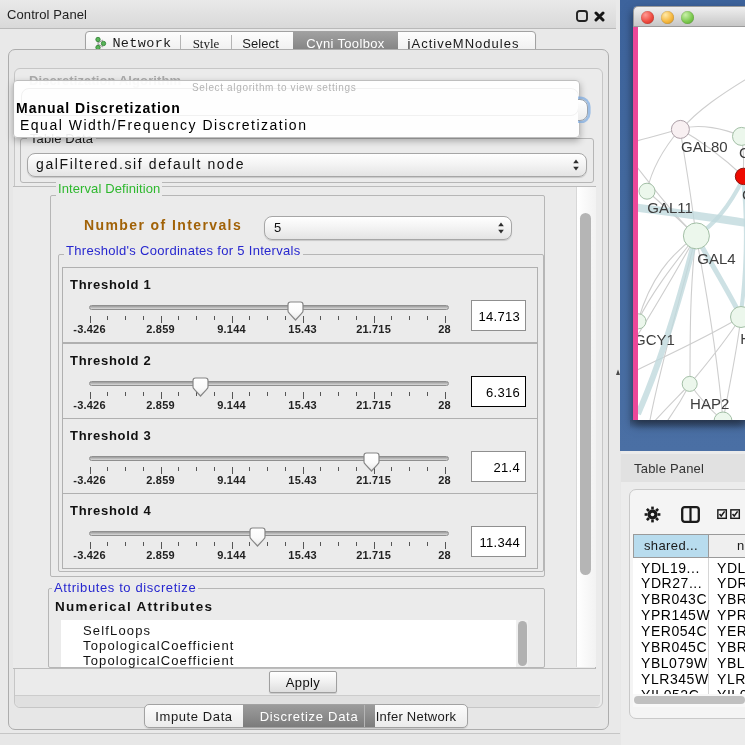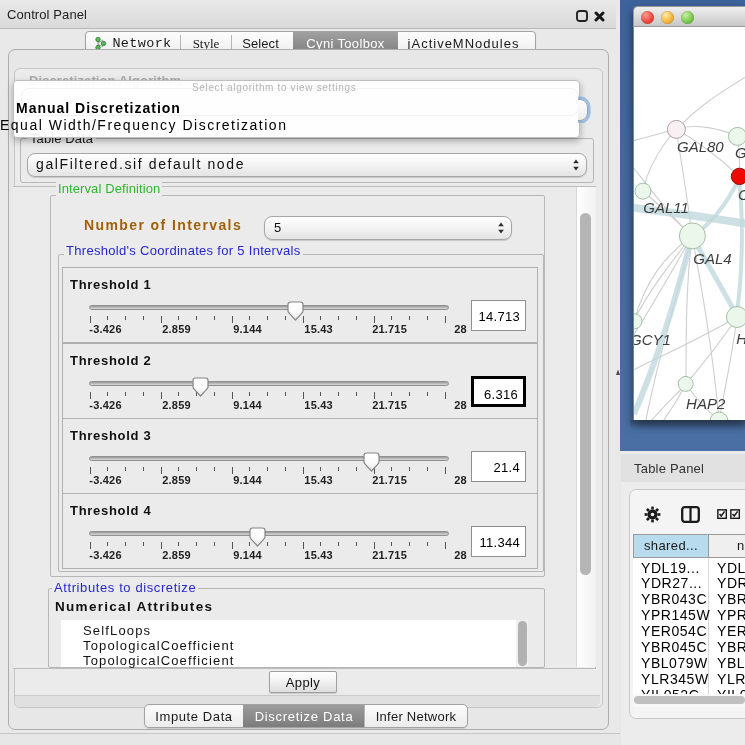--- a/index.html
+++ b/index.html
@@ -8,21 +8,21 @@
   .abs{position:absolute;}
   .lbl{position:absolute;white-space:nowrap;}
   .combo{background:linear-gradient(#ffffff,#f4f4f4 45%,#e4e4e4);border:1px solid #a6a6a6;
          border-radius:8px;box-shadow:0 1px 1px rgba(0,0,0,0.15);}
   .btn{background:linear-gradient(#ffffff,#f2f2f2 45%,#dedede);border:1px solid #9f9f9f;
        box-shadow:0 1px 1px rgba(0,0,0,0.15);display:flex;align-items:center;justify-content:center;}
   .light{width:13px;height:13px;border-radius:50%;box-shadow:inset 0 0 1px rgba(0,0,0,0.4);}
   .seg{position:absolute;top:0;height:100%;display:flex;align-items:center;justify-content:center;
        font-size:13px;color:#1a1a1a;letter-spacing:0.5px;}
   .tick{position:absolute;width:1px;background:#555;}
-  .tlbl{position:absolute;font-size:11px;font-weight:bold;color:#222;transform:translateX(-50%);letter-spacing:0.2px;margin-left:16px;}
+  .tlbl{position:absolute;font-size:11px;font-weight:bold;color:#222;transform:translateX(-50%);letter-spacing:0.2px;}
   .row1{position:absolute;left:8px;font-size:14px;color:#000;white-space:nowrap;letter-spacing:0.55px;}
   .row2{position:absolute;left:84px;font-size:14px;color:#000;white-space:nowrap;letter-spacing:0.55px;}
 </style>
 </head>
 <body>
 
 <div class="abs" id="win" style="left:0;top:0;width:620px;height:733px;background:#e9e9e9;border-bottom:1px solid #c6c6c6;"></div>
 
 <div class="abs" style="left:0;top:0;width:616px;height:28px;background:linear-gradient(#e9e9e9,#d9d9d9);border-bottom:1px solid #b9b9b9;"></div>
 <div class="lbl" style="left:7px;top:7px;font-size:13px;color:#222;letter-spacing:0.1px;">Control Panel</div>
@@ -161,21 +161,21 @@
 <svg class="abs" style="left:191.5px;top:377px;" width="17" height="20">
     <defs>
       <linearGradient id="th1" x1="0" y1="0" x2="0" y2="1">
         <stop offset="0" stop-color="#ffffff"></stop>
         <stop offset="0.55" stop-color="#fafafa"></stop>
         <stop offset="1" stop-color="#e8e8e8"></stop>
       </linearGradient>
     </defs>
     <path d="M8.5,19 L2.6,12.6 Q1,11.4 1,10 V3.5 Q1,1 3.5,1 H13.5 Q16,1 16,3.5 V10 Q16,11.4 14.4,12.6 Z" fill="url(#th1)" stroke="#868686" stroke-width="1.2"></path>
   </svg>
-<div class="abs" style="left:471px;top:376px;width:55px;height:31px;background:#fff;border:3px solid #000000;font-size:13px;color:#000;letter-spacing:0.3px;line-height:31px;text-align:right;padding-right:5px;box-sizing:border-box;">6.316</div>
+<div class="abs" style="left:471px;top:376px;width:55px;height:31px;background:#fff;border:1px solid #000000;font-size:13px;color:#000;letter-spacing:0.3px;line-height:31px;text-align:right;padding-right:5px;box-sizing:border-box;">6.316</div>
 
 <div class="abs" style="left:62px;top:418px;width:474px;height:74px;border:1px solid #b0b0b0;background:#ebebeb;"></div>
 <div class="lbl" style="left:70px;top:428px;font-size:13px;font-weight:bold;color:#111;letter-spacing:0.7px;">Threshold 3</div>
 <div class="abs" style="left:89px;top:456px;width:358px;height:3px;background:linear-gradient(#9a9a9a,#dadada);border:1px solid #8f8f8f;border-radius:3px;"></div>
 <div class="tick" style="left:89.5px;top:467px;height:7px;"></div>
 <div class="tick" style="left:107.3px;top:467px;height:4px;"></div>
 <div class="tick" style="left:125.0px;top:467px;height:4px;"></div>
 <div class="tick" style="left:142.8px;top:467px;height:4px;"></div>
 <div class="tick" style="left:160.5px;top:467px;height:7px;"></div>
 <div class="tick" style="left:178.3px;top:467px;height:4px;"></div>
@@ -265,49 +265,49 @@
 <div class="abs" style="left:518px;top:621px;width:9px;height:45px;background:#b1b1b1;border-radius:5px;"></div>
 
 <div class="abs btn" style="left:269px;top:671px;width:66px;height:20px;border-radius:2px;">
   <span style="font-size:13px;color:#111;letter-spacing:0.4px;">Apply</span>
   </div>
 
 <div class="abs" style="left:15px;top:695px;width:585px;height:11px;background:#e0e0e0;border-bottom-left-radius:6px;border-bottom-right-radius:6px;border-top:1px solid #cccccc;"></div>
 
 <div class="abs" style="left:144px;top:704px;width:322px;height:22px;border:1px solid #a2a2a2;border-radius:5px;background:linear-gradient(#fcfcfc,#ebebeb);overflow:hidden;box-shadow:0 1px 1px rgba(0,0,0,0.12);">
   <div class="seg" style="left:0;width:98px;letter-spacing:0.6px;">Impute Data</div>
-  <div class="seg" style="left:98px;width:122px;background:linear-gradient(#9c9c9c,#7c7c7c);color:#fff;letter-spacing:0.7px;">Discretize Data</div>
+  <div class="seg" style="left:98px;width:132px;background:linear-gradient(#9c9c9c,#7c7c7c);color:#fff;letter-spacing:0.7px;">Discretize Data</div>
   <div class="abs" style="left:219px;top:0;width:1px;height:22px;background:#b5b5b5;"></div>
   <div class="seg" style="left:220px;width:102px;letter-spacing:0.25px;">Infer Network</div>
 </div>
 
 <div class="lbl" style="left:29px;top:73px;font-size:13px;font-weight:bold;color:#ababab;letter-spacing:0.1px;">Discretization Algorithm</div>
 <div class="abs" style="left:13px;top:80px;width:565px;height:56px;background:rgba(255,255,255,0.92);border:1px solid #bebebe;border-radius:4px;box-shadow:0 3px 7px rgba(0,0,0,0.3);"></div>
 <div class="abs" style="left:21px;top:88px;width:556px;height:26px;border:1px solid rgba(130,130,130,0.10);border-radius:8px;"></div>
 <div class="lbl" style="left:192px;top:82px;font-size:10px;color:#b4b4b4;letter-spacing:0.65px;">Select algorithm to view settings</div>
 <div class="lbl" style="left:16px;top:100px;font-size:14px;font-weight:bold;color:#000;letter-spacing:1.0px;">Manual Discretization</div>
-<div class="lbl" style="left:0;top:117px;font-size:14px;color:#000;letter-spacing:1.5px;">Equal Width/Frequency Discretization</div>
+<div class="lbl" style="left:20px;top:117px;font-size:14px;color:#000;letter-spacing:1.5px;">Equal Width/Frequency Discretization</div>
 
 <div class="abs" style="left:578px;top:95px;width:13px;height:28px;overflow:hidden;">
   <div style="position:absolute;left:-10px;top:4px;width:18px;height:20px;background:linear-gradient(#ffffff,#ececec);border:1px solid #98a2ae;border-top-right-radius:8px;border-bottom-right-radius:8px;box-shadow:0 0 0 2.6px rgba(105,160,225,0.6);"></div>
 </div>
 
 <svg class="abs" style="left:615px;top:368px;" width="6" height="8">
     <path d="M1,7 L5,7 L3,1.5 Z" fill="#4a4a4a"></path>
   </svg>
 
 <div class="abs" style="left:620px;top:0;width:125px;height:451px;background:linear-gradient(180deg,#3d639c,#43699f 40%,#4a6fa4);"></div>
 
 <div class="abs" style="left:633px;top:6px;width:112px;height:414px;box-shadow:0 5px 9px rgba(0,0,0,0.55);"></div>
 <div class="abs" style="left:630px;top:420px;width:115px;height:9px;background:linear-gradient(rgba(40,50,70,0.45),rgba(40,50,70,0));"></div>
 <div class="abs" style="left:633px;top:6px;width:112px;height:21px;background:linear-gradient(#efefef,#c7c7c7);border-top-left-radius:5px;border:1px solid #9b9b9b;border-right:none;box-sizing:border-box;"></div>
 <div class="abs light" style="left:641px;top:11px;background:radial-gradient(circle at 35% 30%,#ff9a93,#ee4b40 55%,#c02a20);"></div>
 <div class="abs light" style="left:661px;top:11px;background:radial-gradient(circle at 35% 30%,#ffe9a8,#f5b73e 55%,#cc8f21);"></div>
 <div class="abs light" style="left:681px;top:11px;background:radial-gradient(circle at 35% 30%,#c9f0a8,#7cc94f 55%,#55a32c);"></div>
-<div class="abs" id="canvas" style="left:633px;top:27px;width:112px;height:393px;background:#ffffff;overflow:hidden;border-left:1px solid #ec4899;box-sizing:border-box;font-style:italic;">
+<div class="abs" id="canvas" style="left:633px;top:27px;width:112px;height:393px;background:#ffffff;overflow:hidden;border-left:5px solid #ec4899;box-sizing:border-box;">
 <svg width="112" height="393" viewBox="0 0 112 393" style="position:absolute;left:0;top:0;">
   <g fill="none" stroke="#cecece" stroke-width="1.1">
     <path d="M115,48 C85,66 58,84 42,104"></path>
     <path d="M42,102 C25,122 13,145 9,164"></path>
     <path d="M42,102 C48,138 54,175 58,209"></path>
     <path d="M42,102 C62,96 87,102 103,109"></path>
     <path d="M42,102 C65,115 90,135 105,149"></path>
     <path d="M42,102 C22,108 5,112 -5,115"></path>
     <path d="M9,164 C25,178 45,196 58,209"></path>
     <path d="M103,109 C106,122 106,136 105,149"></path>

